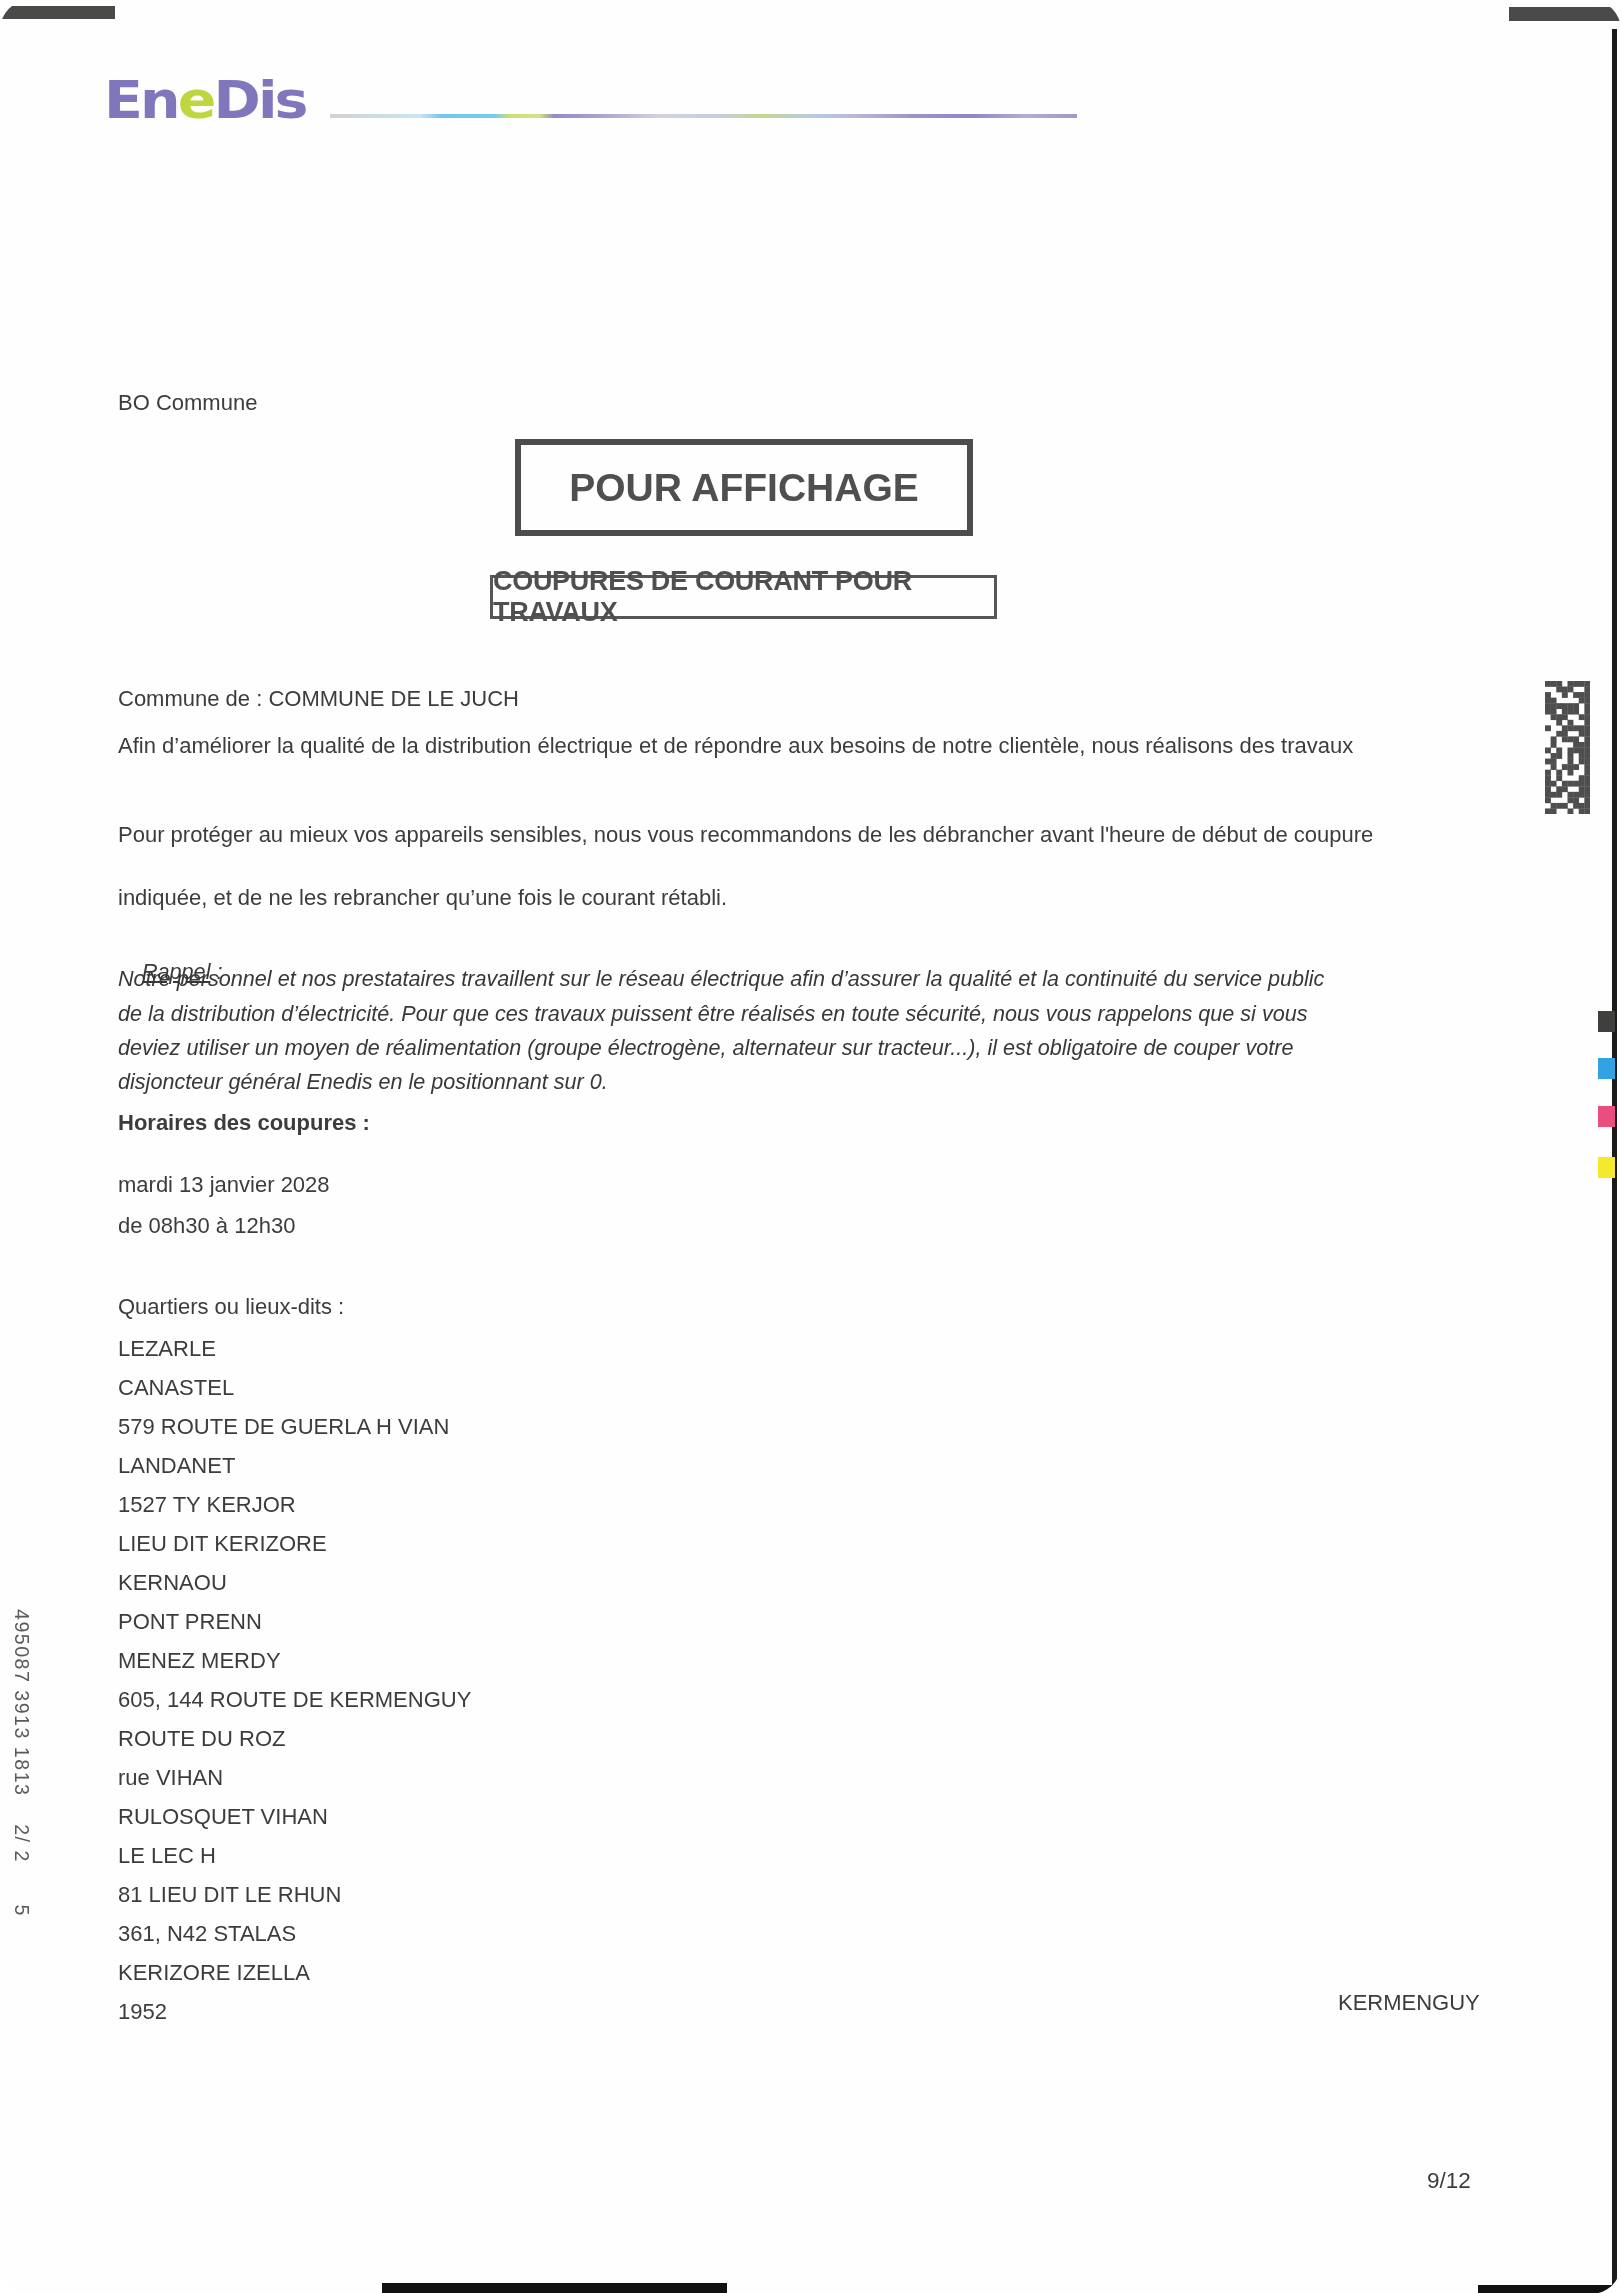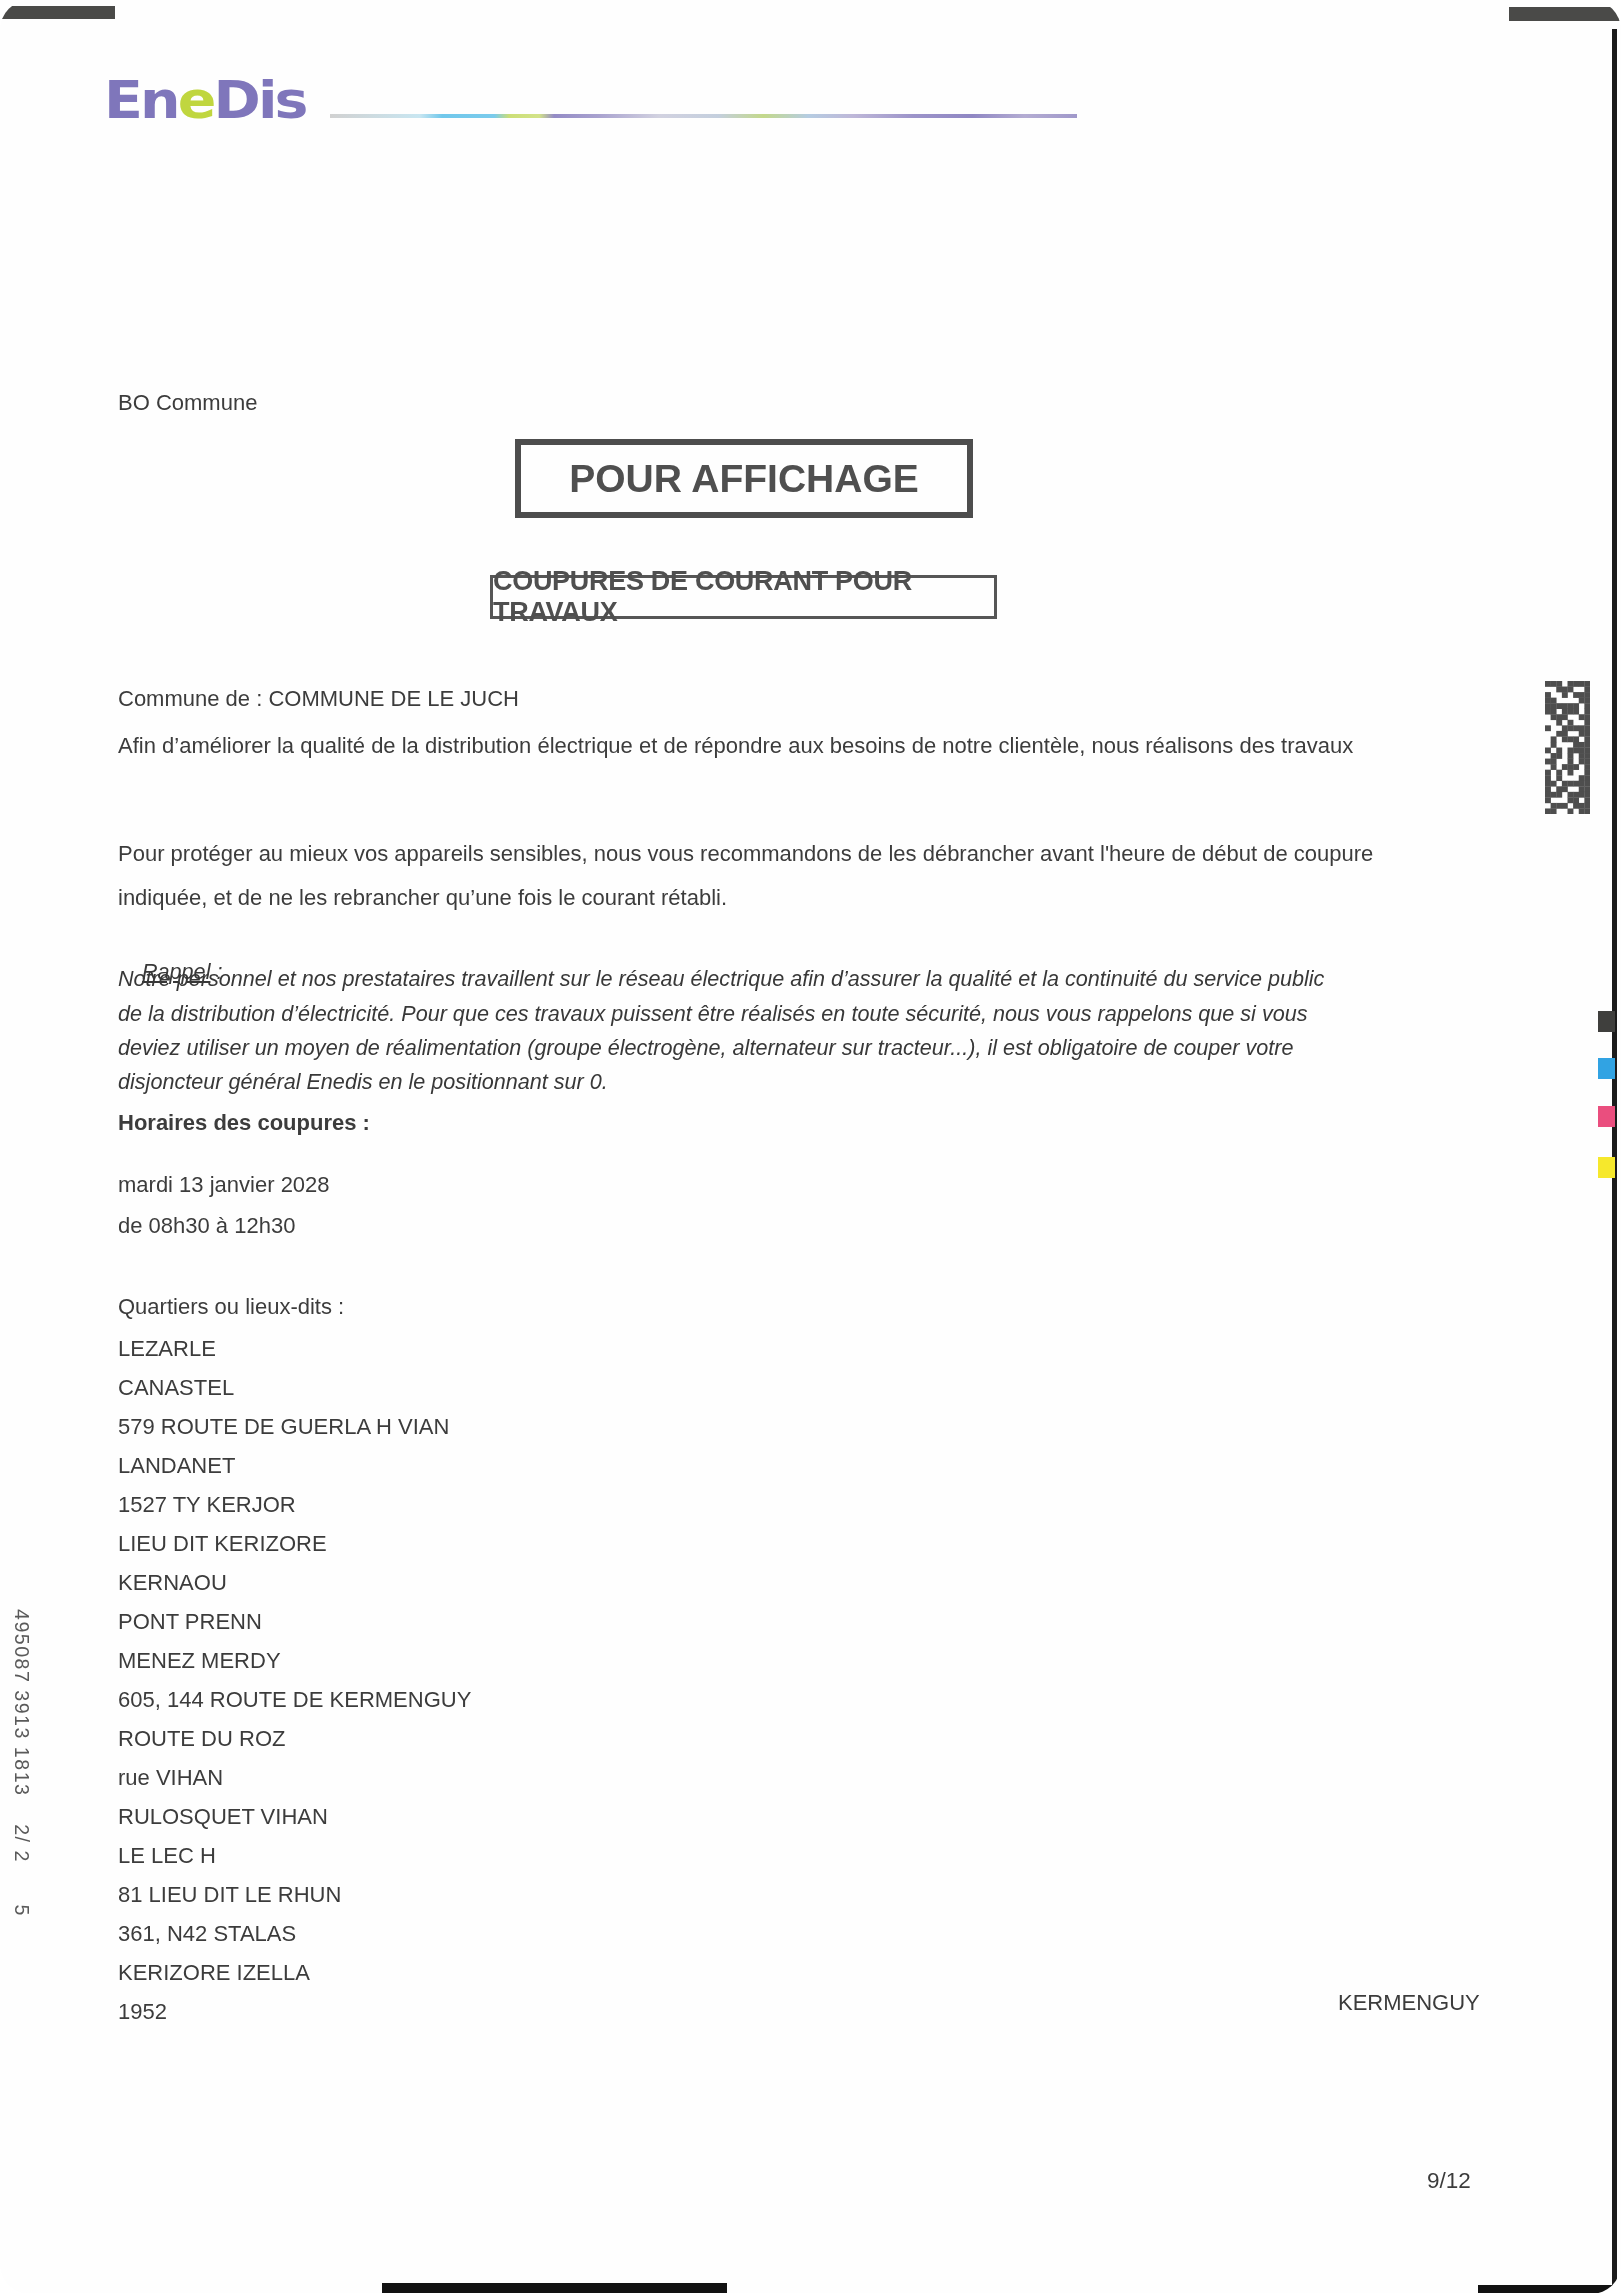--- a/index.html
+++ b/index.html
@@ -9,21 +9,21 @@
   .it{font-style:italic;font-size:21.6px;color:#383838;}
   .bold{font-weight:bold;}
   .logo{position:absolute;left:104px;top:67px;font-family:"DejaVu Sans",sans-serif;
         font-weight:800;font-size:57px;letter-spacing:-2.9px;transform:scaleY(.92);}
   .logo .lp{color:#7f76bb;}
   .logo .lg{color:#c0d63f;}
   .divider{position:absolute;left:330px;top:114px;width:747px;height:3.9px;opacity:.85;
         background:linear-gradient(90deg,#c9c9c9 0%,#bfe2ef 12%,#57bee8 15%,#63c2e9 22%,
         #c3d95e 24%,#cbde74 28%,#8177bc 30%,#9a92c7 36%,#cacadb 44%,#bac7d8 52%,
         #b9d276 58%,#a9c4dd 64%,#b3abd2 70%,#8b81c0 78%,#7c72b9 86%,#a79ecb 93%,#8f86c1 100%);}
-  .banner1{position:absolute;left:515px;top:439px;width:458px;height:79px;
+  .banner1{position:absolute;left:515px;top:439px;width:458px;height:97px;
         border:6.9px solid #4d4d4d;box-sizing:border-box;display:flex;align-items:center;
         justify-content:center;font-weight:bold;font-size:39px;color:#4f4f4f;}
   .banner2{position:absolute;left:490px;top:575px;width:507px;height:44px;
         border:3.9px solid #565656;box-sizing:border-box;display:flex;align-items:center;
         justify-content:center;font-weight:bold;font-size:27px;color:#4f4f4f;letter-spacing:-0.3px;}
   .rappel-label{text-decoration:underline;}
   .list{position:absolute;left:118px;top:1329px;line-height:39px;font-size:22px;color:#3c3c3c;}
   .spine{position:absolute;left:33px;top:1609px;transform:rotate(90deg);
         transform-origin:0 0;font-size:19.6px;color:#5a5a5a;letter-spacing:1.5px;white-space:pre;}
   .mark{position:absolute;}
@@ -48,21 +48,21 @@
 
   <div class="txt" style="top:390px;">BO Commune</div>
 
   <div class="banner1">POUR AFFICHAGE</div>
   <div class="banner2">COUPURES DE COURANT POUR TRAVAUX</div>
 
   <div class="txt" style="top:686px;">Commune de : COMMUNE DE LE JUCH</div>
 
   <div class="txt" style="top:733px;">Afin d’améliorer la qualité de la distribution électrique et de répondre aux besoins de notre clientèle, nous réalisons des travaux</div>
 
-  <div class="txt" style="top:841px;">Pour protéger au mieux vos appareils sensibles, nous vous recommandons de les débrancher avant l'heure de début de coupure</div>
+  <div class="txt" style="top:822px;">Pour protéger au mieux vos appareils sensibles, nous vous recommandons de les débrancher avant l'heure de début de coupure</div>
   <div class="txt" style="top:885px;">indiquée, et de ne les rebrancher qu’une fois le courant rétabli.</div>
 
   <div class="txt it" style="top:933px;">
     <span class="rappel-label">Rappel</span><span> :</span>
   </div>
   <div class="txt it" style="top:966px;">Notre personnel et nos prestataires travaillent sur le réseau électrique afin d’assurer la qualité et la continuité du service public</div>
   <div class="txt it" style="top:1035px;">deviez utiliser un moyen de réalimentation (groupe électrogène, alternateur sur tracteur...), il est obligatoire de couper votre</div>
   <div class="txt it" style="top:1001px;">de la distribution d’électricité. Pour que ces travaux puissent être réalisés en toute sécurité, nous vous rappelons que si vous</div>
   <div class="txt it" style="top:1069px;">disjoncteur général Enedis en le positionnant sur 0.</div>
 

